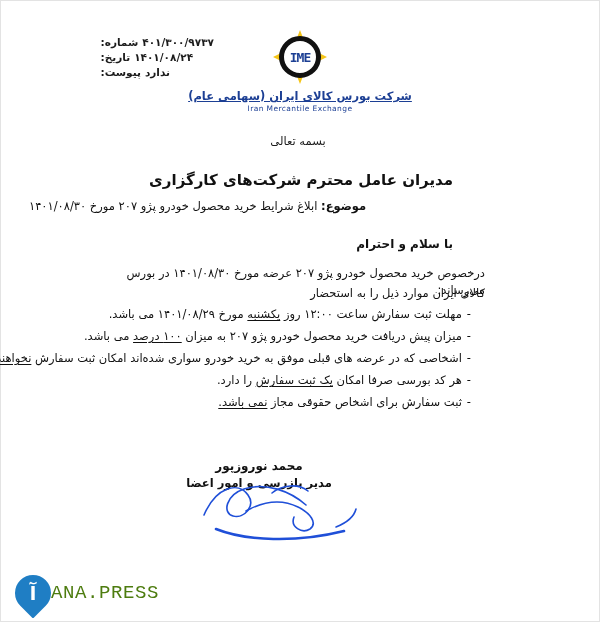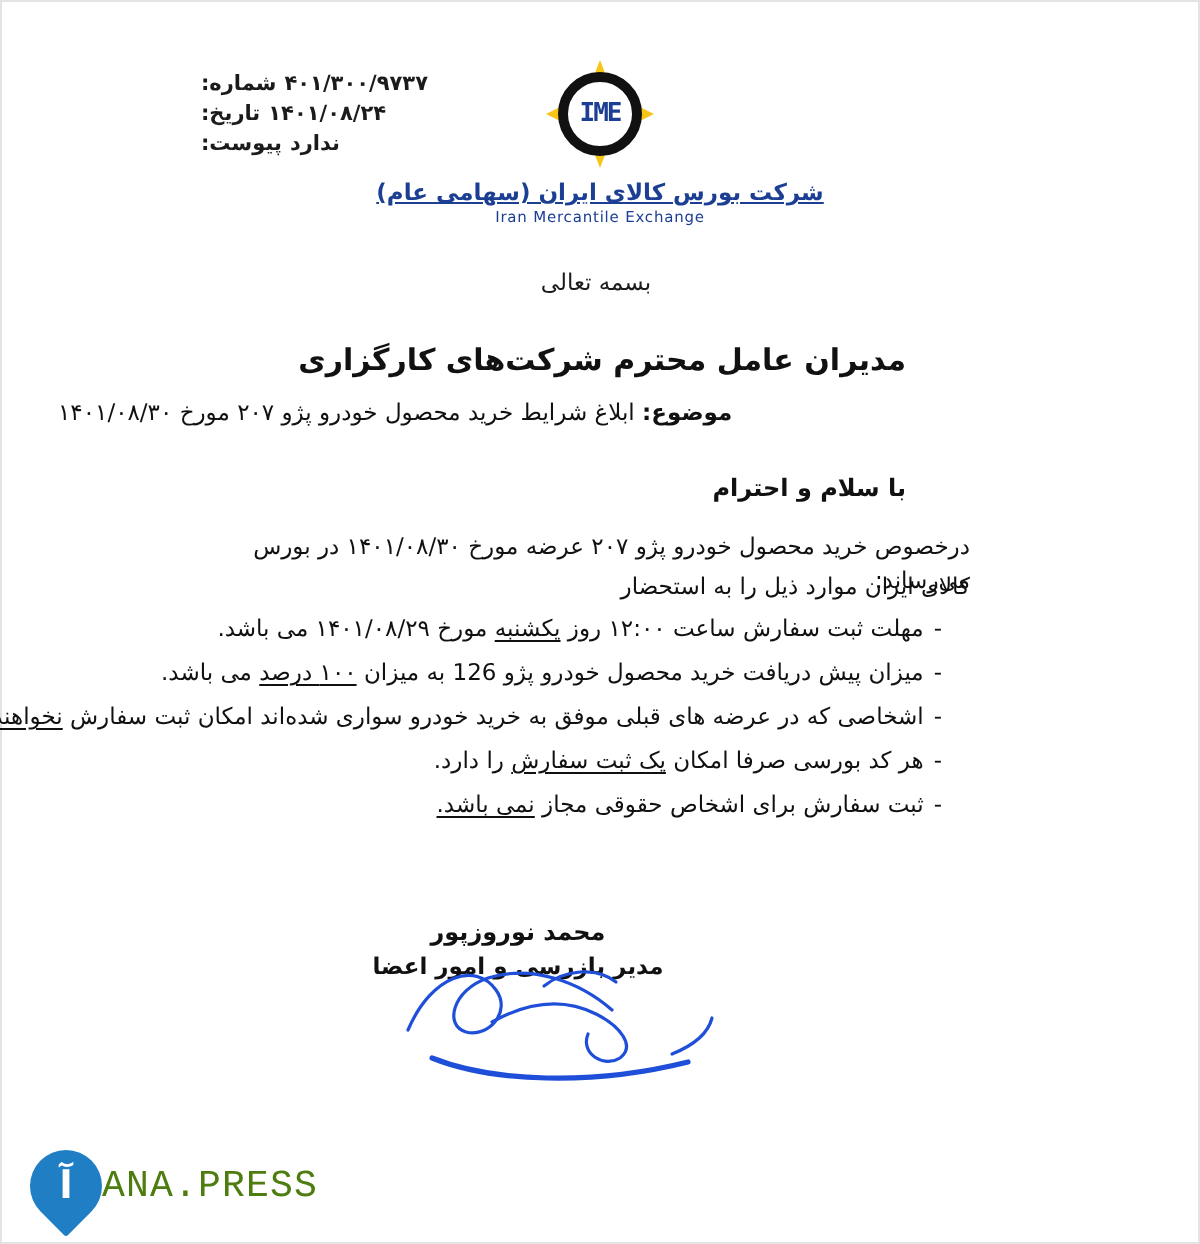--- a/index.html
+++ b/index.html
@@ -194,21 +194,21 @@
   <div class="para">درخصوص خرید محصول خودرو پژو ۲۰۷ عرضه مورخ ۱۴۰۱/۰۸/۳۰ در بورس کالای ایران موارد ذیل را به استحضار</div>
   <div class="para2">می‌رساند:</div>
 
   <div class="bullets" id="bullets">
       <div class="bullet">
         <span class="dash">-</span>
         <span class="txt"><span>مهلت ثبت سفارش ساعت ۱۲:۰۰ روز </span><span class="u">یکشنبه</span><span> مورخ ۱۴۰۱/۰۸/۲۹ می باشد.</span></span>
       </div>
       <div class="bullet">
         <span class="dash">-</span>
-        <span class="txt"><span>میزان پیش دریافت خرید محصول خودرو پژو 126 به میزان  </span><span class="u">۱۰۰ درصد</span><span> می باشد.</span></span>
+        <span class="txt"><span>میزان پیش دریافت خرید محصول خودرو پژو ۲۰۷ به میزان  </span><span class="u">۱۰۰ درصد</span><span> می باشد.</span></span>
       </div>
       <div class="bullet">
         <span class="dash">-</span>
         <span class="txt"><span>اشخاصی که در عرضه های قبلی موفق به خرید خودرو سواری شده‌اند امکان ثبت سفارش </span><span class="u">نخواهند داشت.</span></span>
       </div>
       <div class="bullet">
         <span class="dash">-</span>
         <span class="txt"><span>هر کد بورسی صرفا امکان </span><span class="u">یک ثبت سفارش</span><span> را دارد.</span></span>
       </div>
       <div class="bullet">

